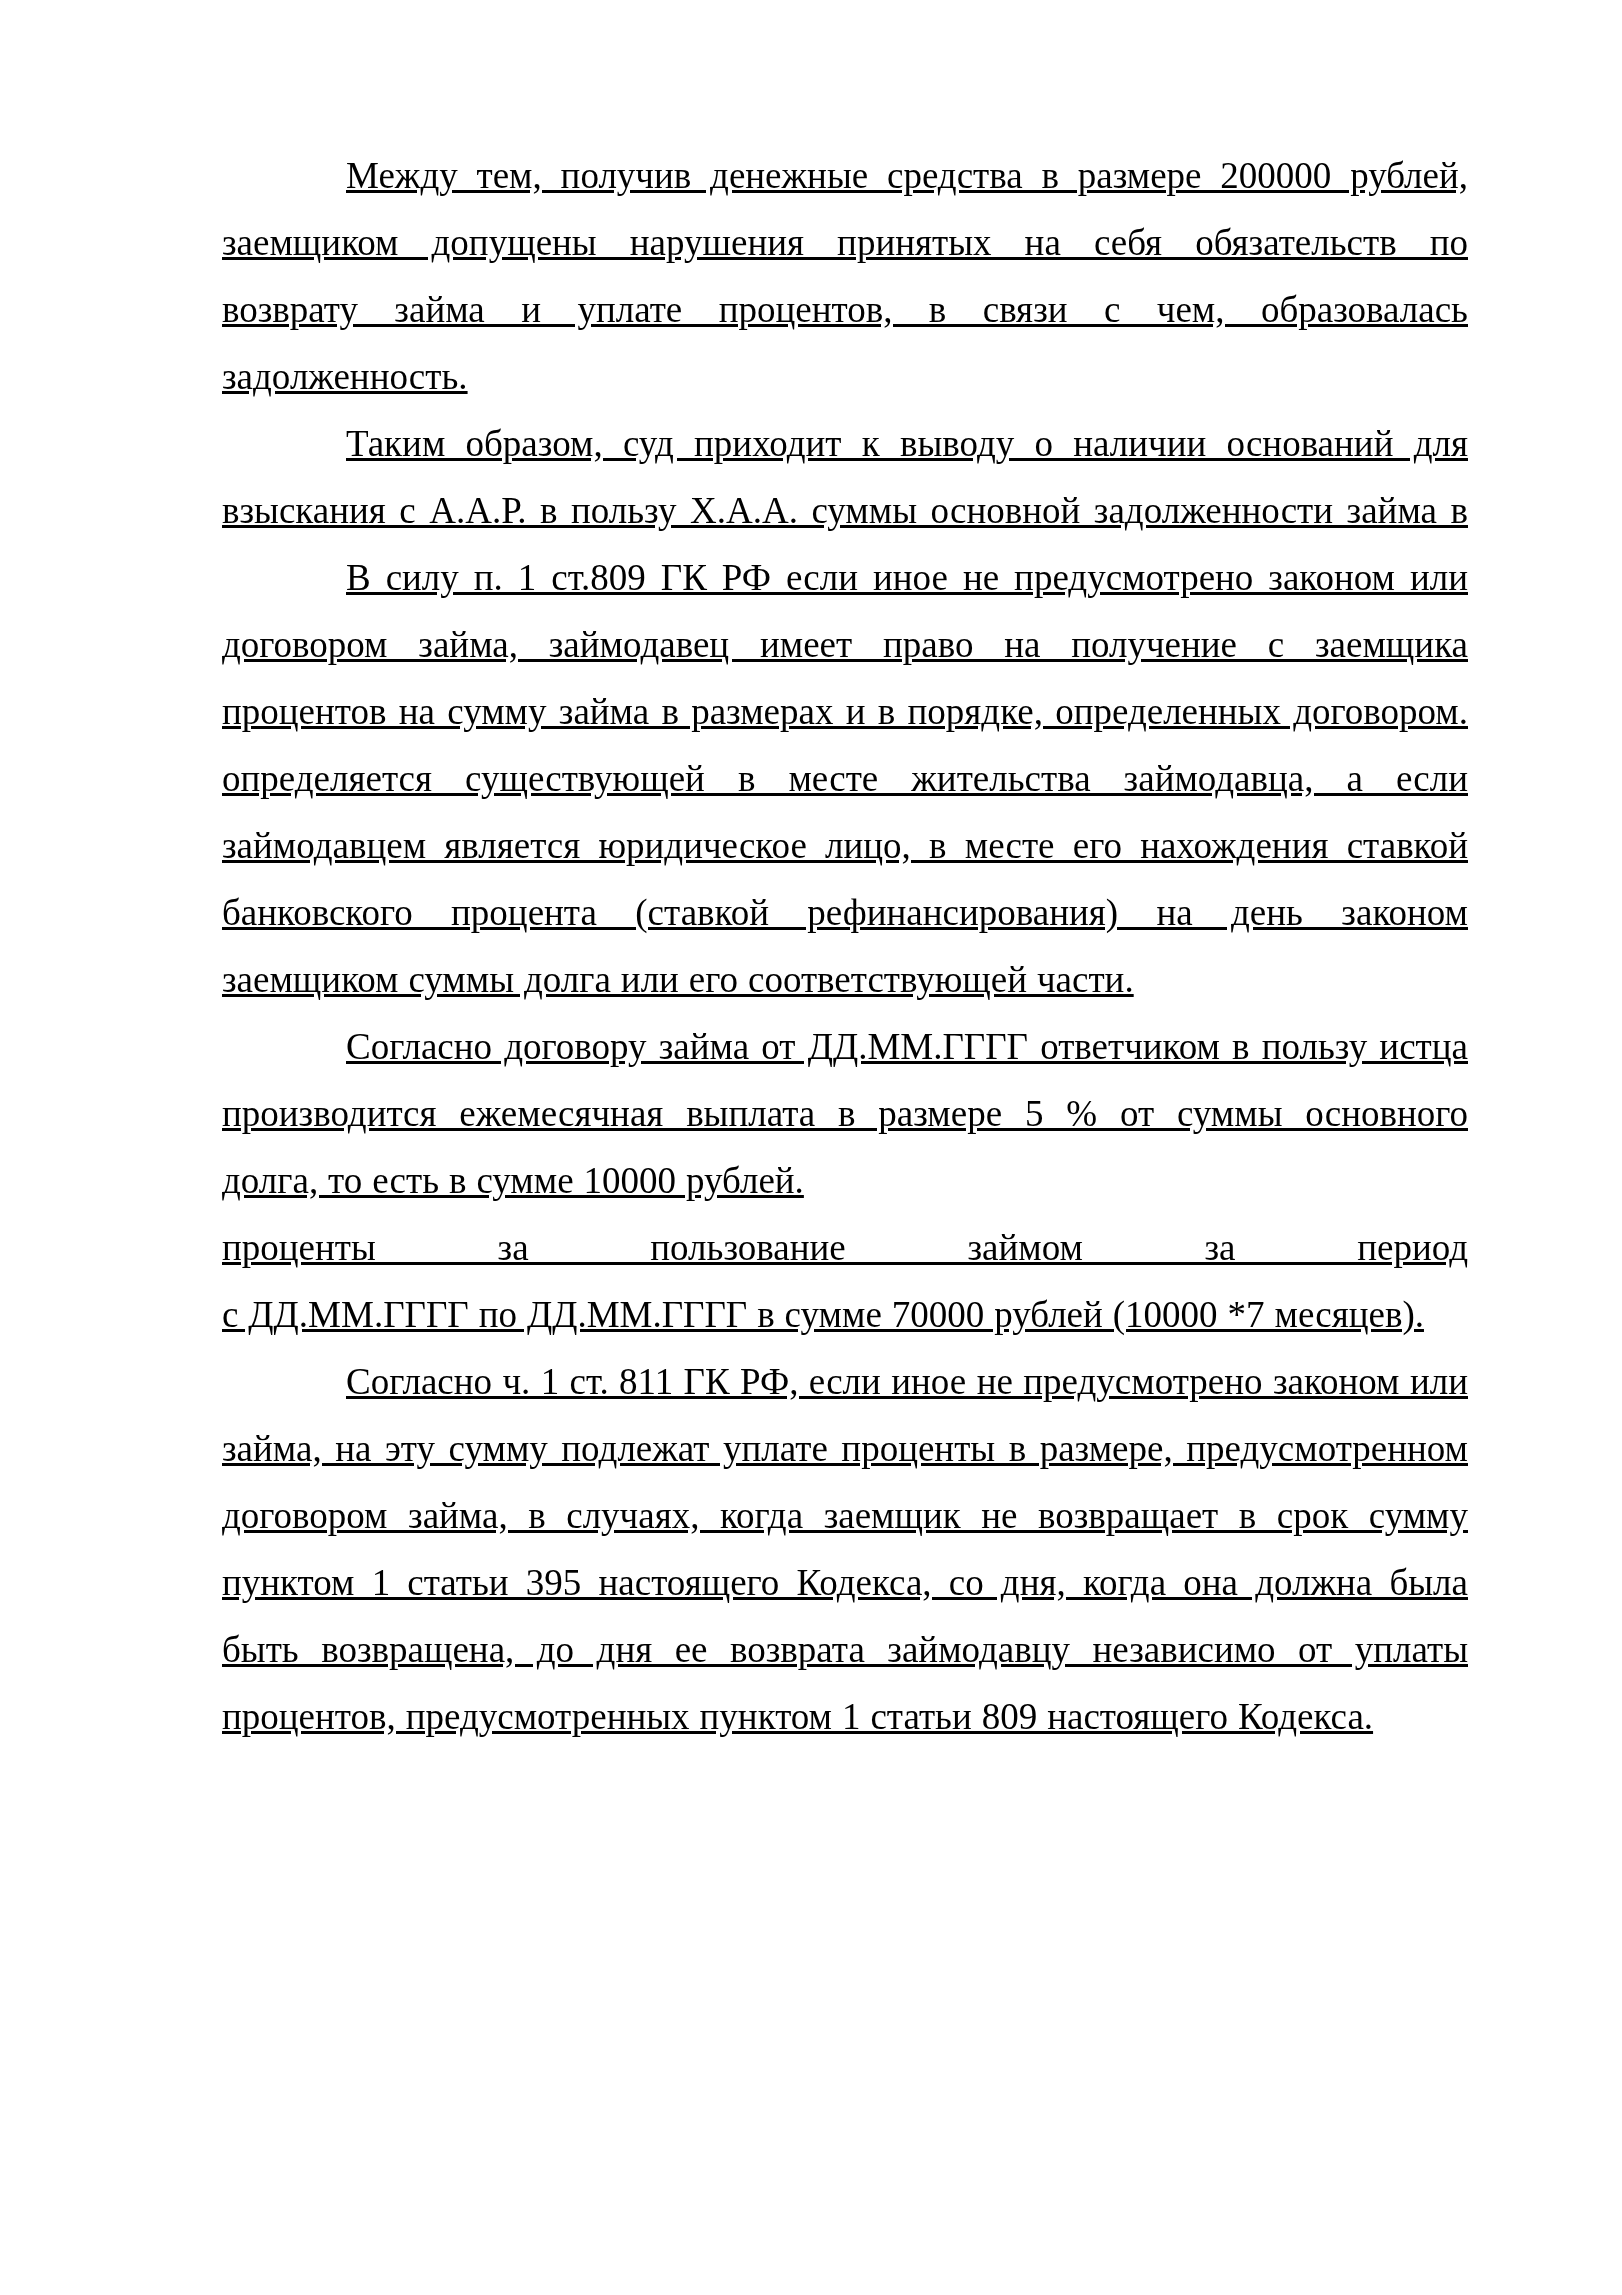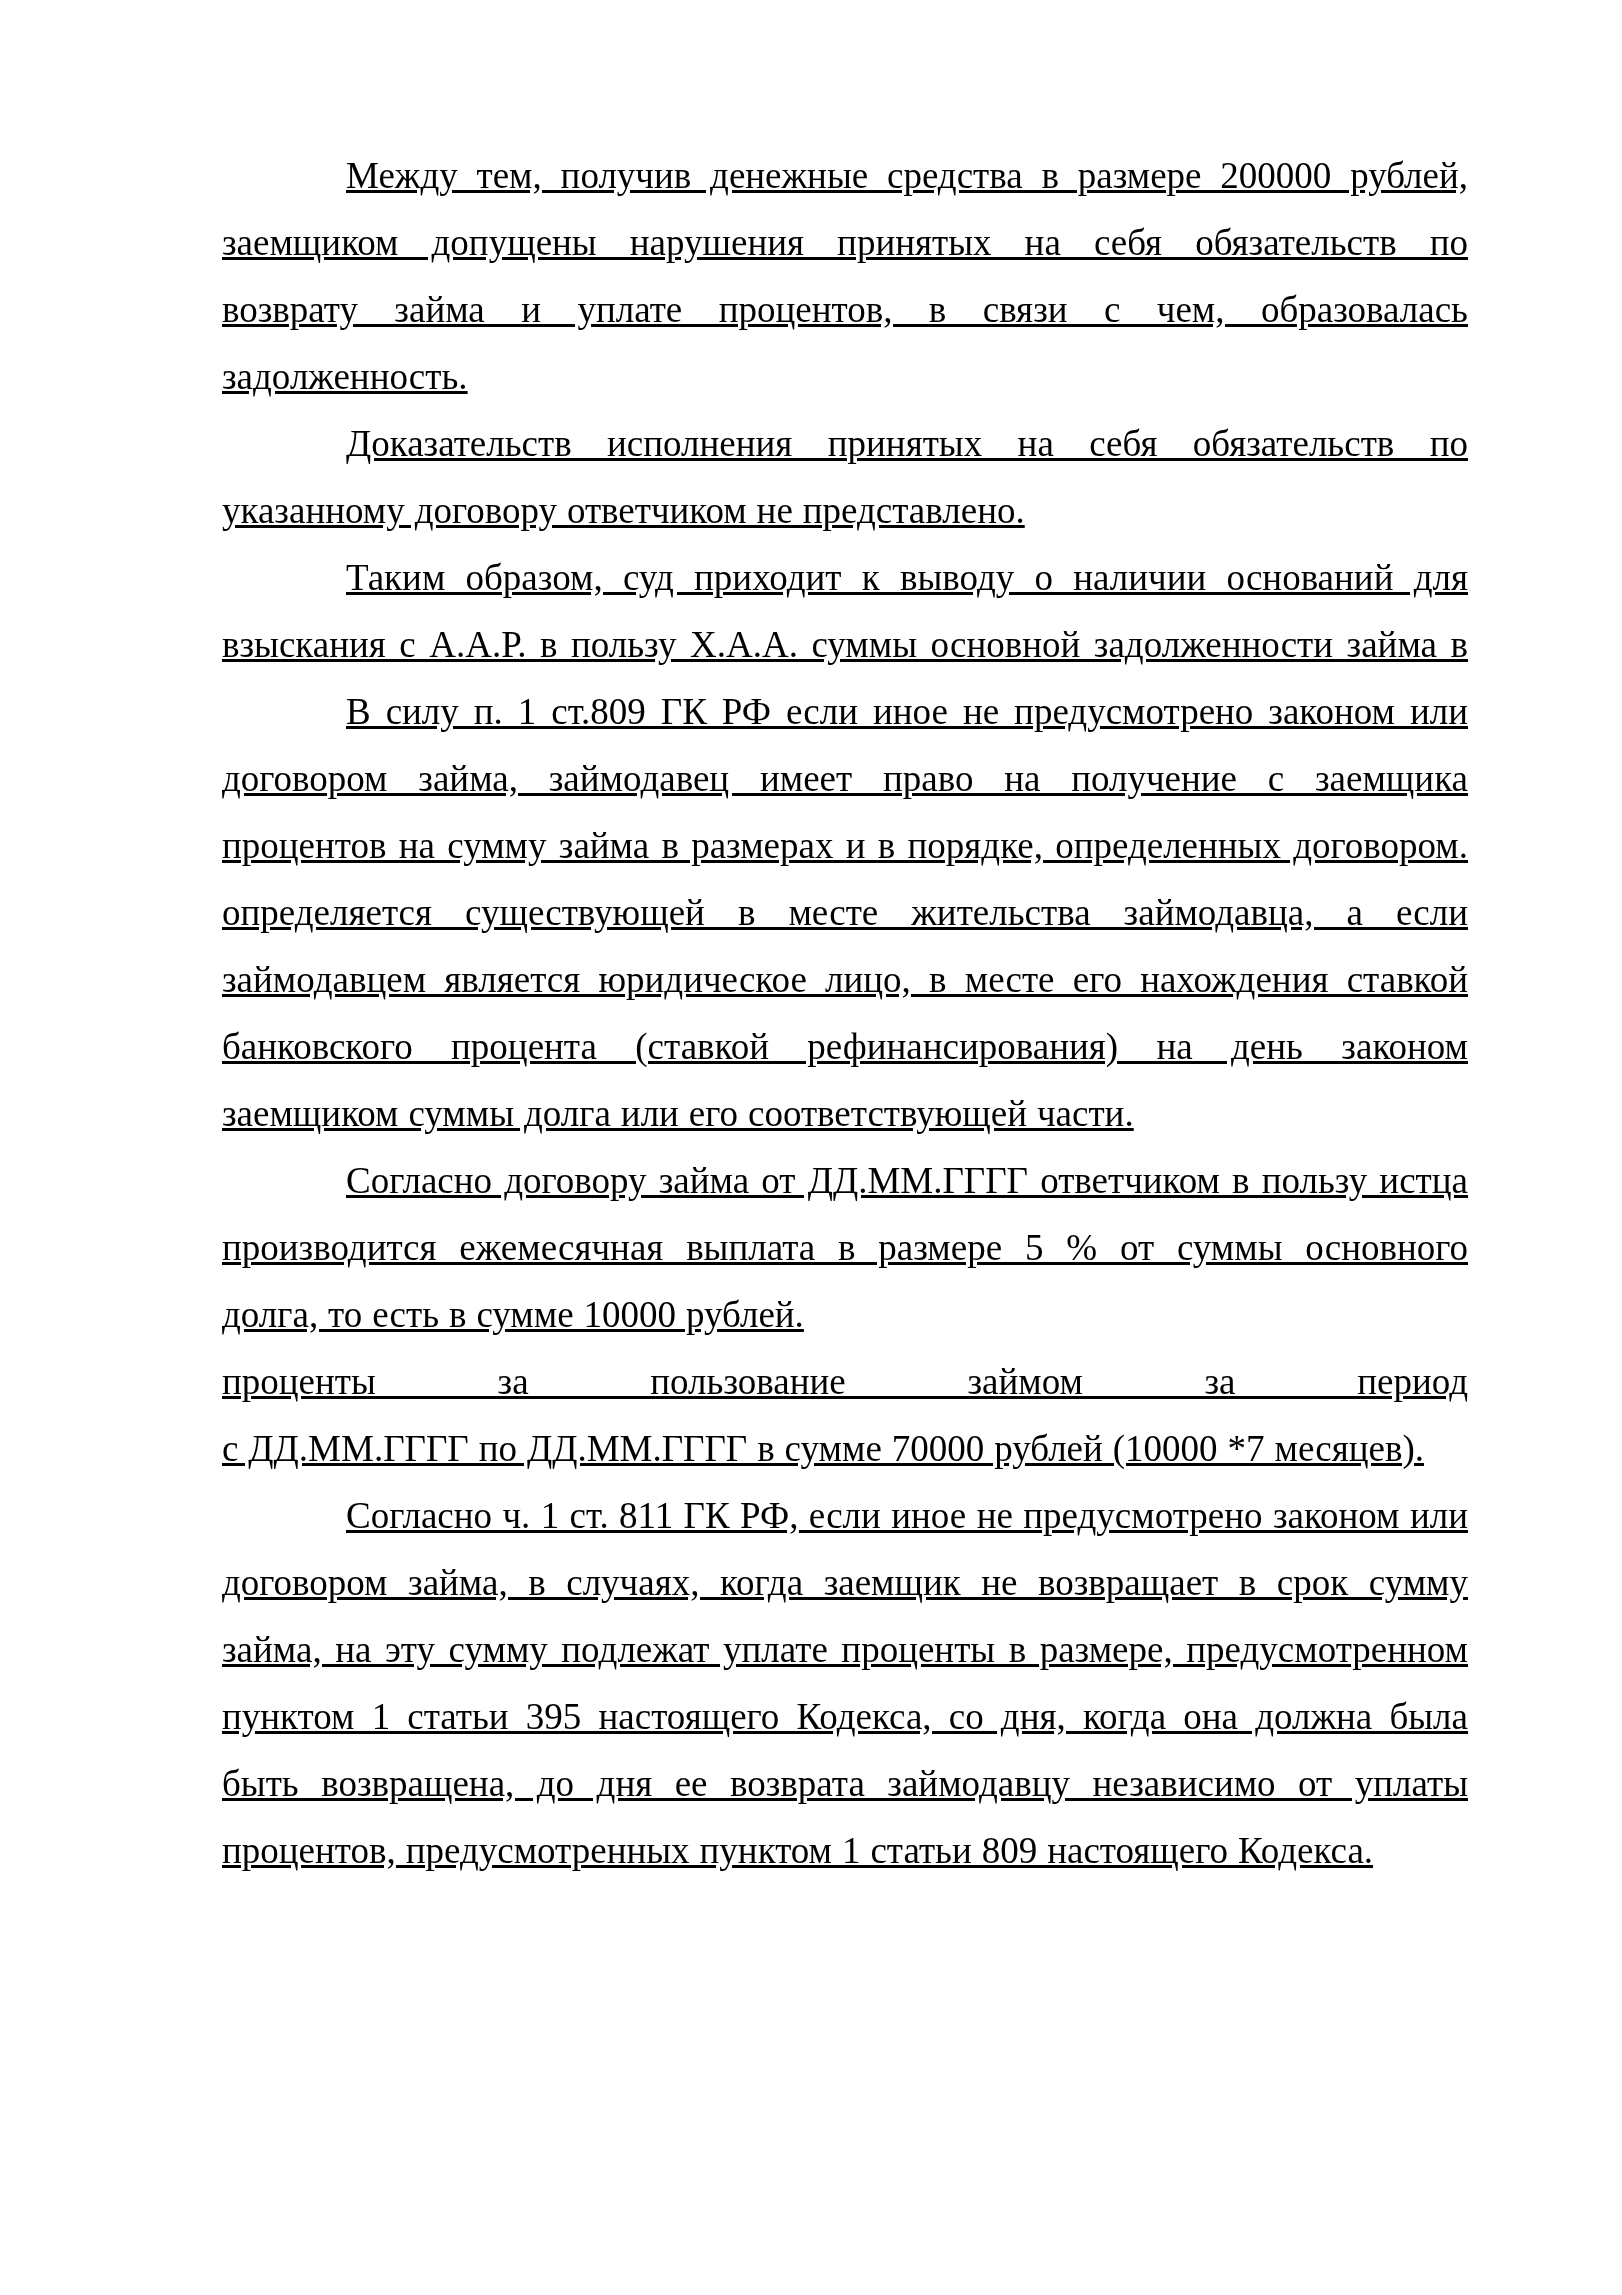--- a/index.html
+++ b/index.html
@@ -48,24 +48,20 @@
 
 <div class="page">
   <div class="text-block">
       <div class="paragraph">
         <div class="line pfirst">Между тем, получив денежные средства в размере 200000 рублей,</div>
         <div class="line">заемщиком допущены нарушения принятых на себя обязательств по</div>
         <div class="line">возврату займа и уплате процентов, в связи с чем, образовалась</div>
         <div class="line plast">задолженность.</div>
       </div>
       <div class="paragraph">
-        <div class="line pfirst">Доказательств исполнения принятых на себя обязательств по</div>
-        <div class="line plast">указанному договору ответчиком не представлено.</div>
-      </div>
-      <div class="paragraph">
         <div class="line pfirst">Таким образом, суд приходит к выводу о наличии оснований для</div>
         <div class="line">взыскания с А.А.Р. в пользу Х.А.А. суммы основной задолженности займа в</div>
       </div>
       <div class="paragraph">
         <div class="line pfirst">В силу п. 1 ст.809 ГК РФ если иное не предусмотрено законом или</div>
         <div class="line">договором займа, займодавец имеет право на получение с заемщика</div>
         <div class="line">процентов на сумму займа в размерах и в порядке, определенных договором.</div>
         <div class="line">определяется существующей в месте жительства займодавца, а если</div>
         <div class="line">займодавцем является юридическое лицо, в месте его нахождения ставкой</div>
         <div class="line">банковского процента (ставкой рефинансирования) на день законом</div>
@@ -75,21 +71,21 @@
         <div class="line pfirst">Согласно договору займа от ДД.ММ.ГГГГ ответчиком в пользу истца</div>
         <div class="line">производится ежемесячная выплата в размере 5 % от суммы основного</div>
         <div class="line plast">долга, то есть в сумме 10000 рублей.</div>
       </div>
       <div class="paragraph">
         <div class="line">проценты за пользование займом за период</div>
         <div class="line plast">с ДД.ММ.ГГГГ по ДД.ММ.ГГГГ в сумме 70000 рублей (10000 *7 месяцев).</div>
       </div>
       <div class="paragraph">
         <div class="line pfirst">Согласно ч. 1 ст. 811 ГК РФ, если иное не предусмотрено законом или</div>
+        <div class="line">займа, на эту сумму подлежат уплате проценты в размере, предусмотренном</div>
         <div class="line">договором займа, в случаях, когда заемщик не возвращает в срок сумму</div>
-        <div class="line">займа, на эту сумму подлежат уплате проценты в размере, предусмотренном</div>
         <div class="line">пунктом 1 статьи 395 настоящего Кодекса, со дня, когда она должна была</div>
         <div class="line">быть возвращена, до дня ее возврата займодавцу независимо от уплаты</div>
         <div class="line plast">процентов, предусмотренных пунктом 1 статьи 809 настоящего Кодекса.</div>
       </div>
     </div>
 </div>
 
 
 </body></html>

